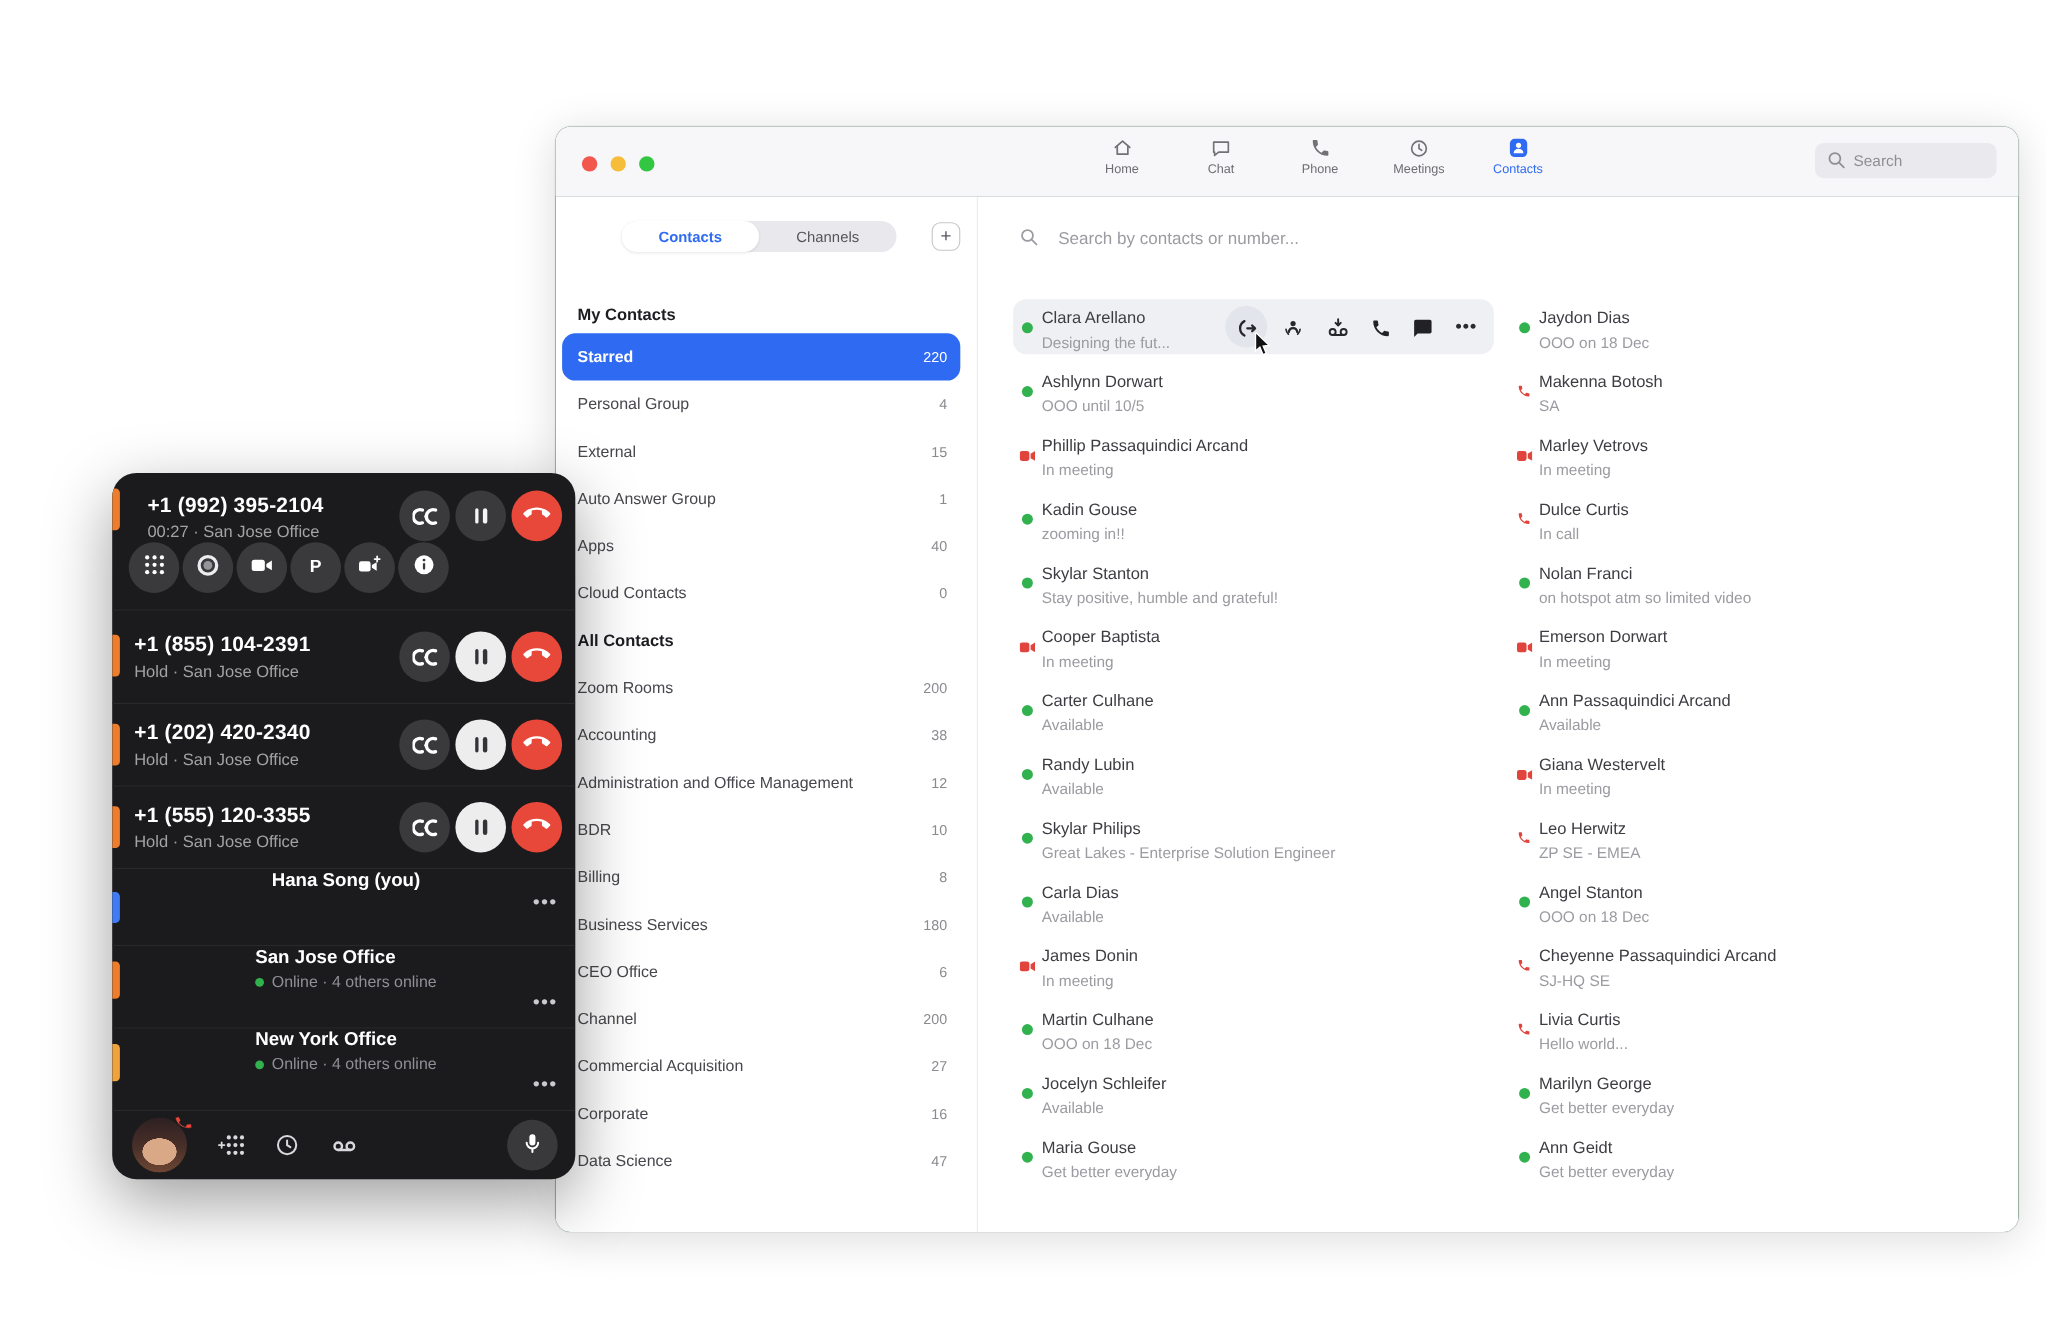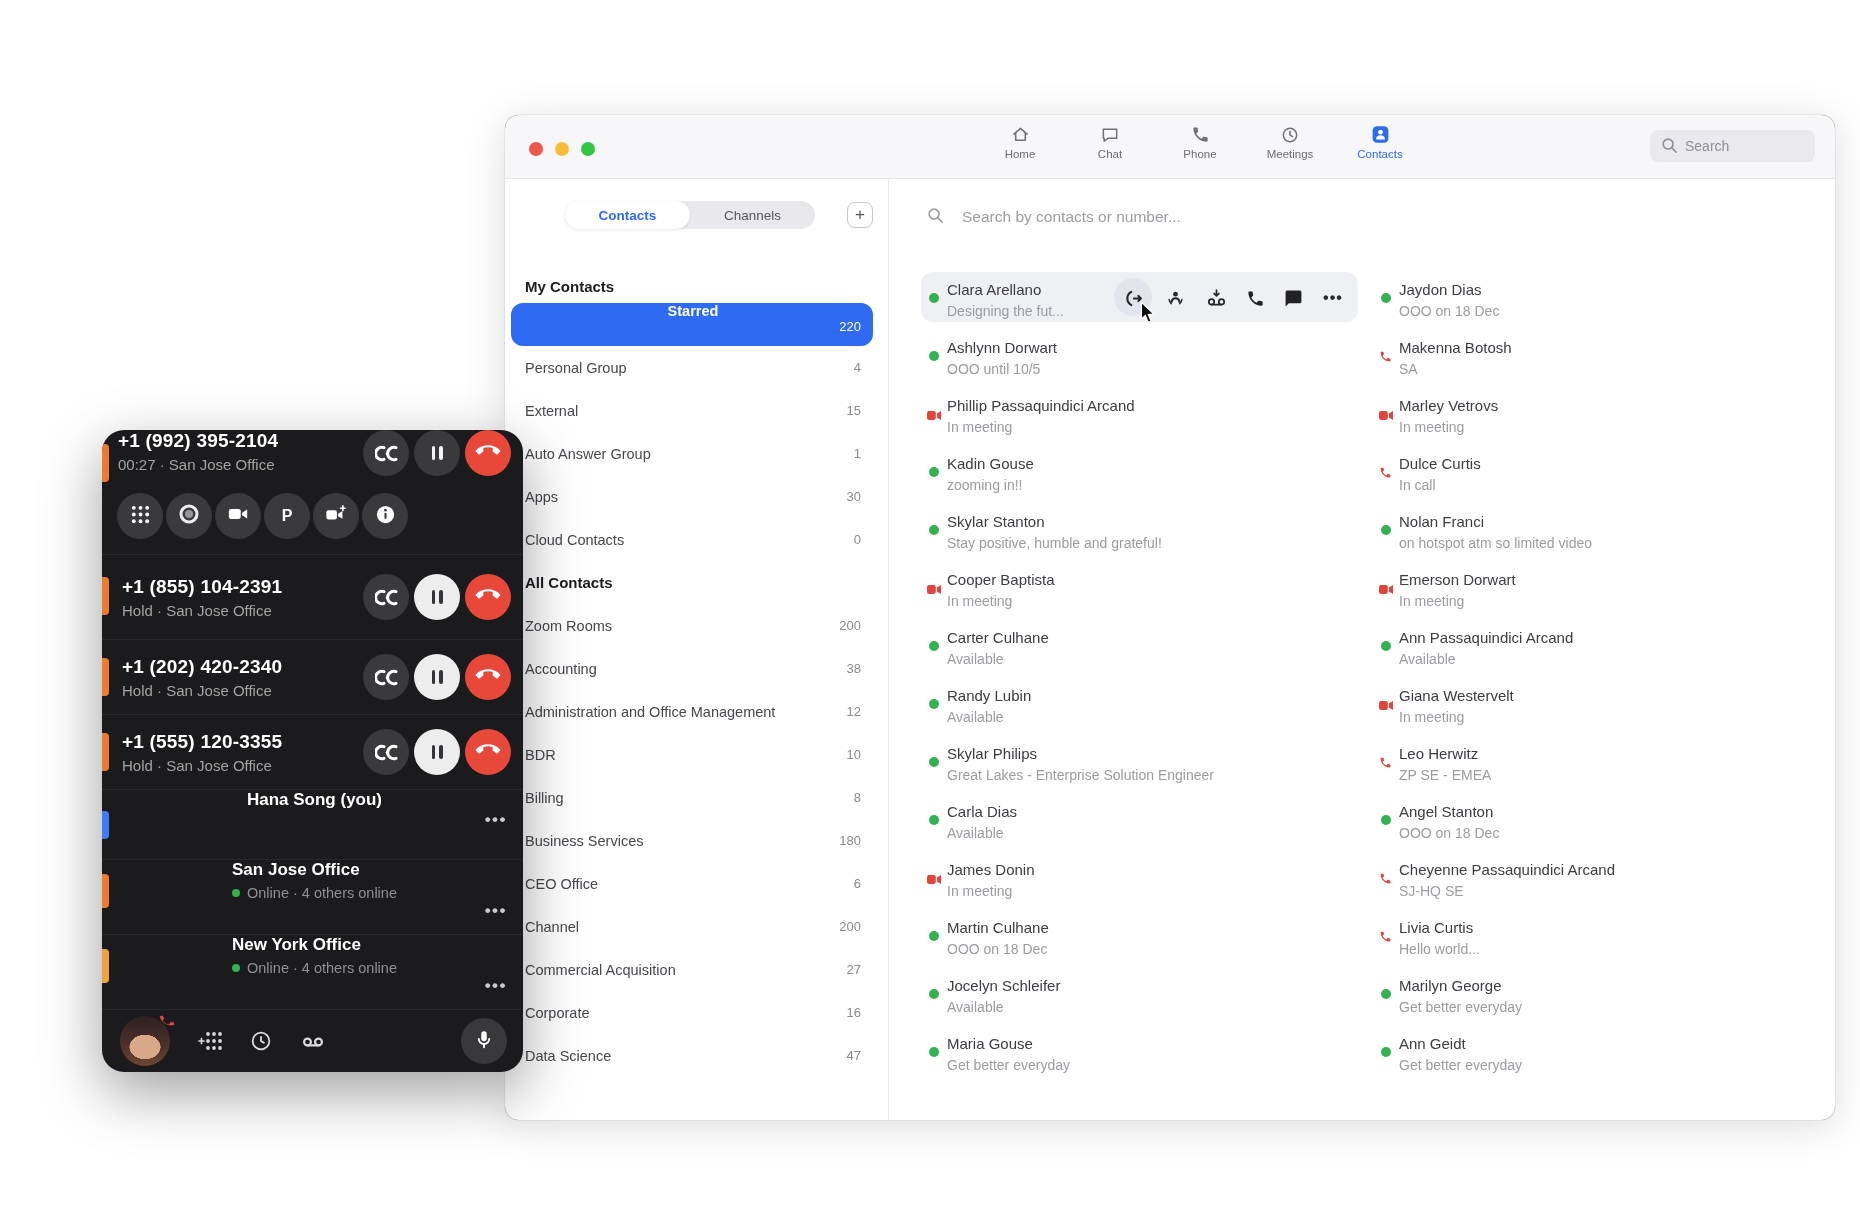--- a/index.html
+++ b/index.html
@@ -24,21 +24,21 @@
   .seg-btn{flex:1;display:flex;align-items:center;justify-content:center;font-size:13.5px;color:#55555c;border-radius:15px;}
   .seg-btn.active{background:#fff;color:#2e6bf2;font-weight:bold;box-shadow:0 1px 3px rgba(0,0,0,.10);}
   .add-btn{position:absolute;right:15px;top:23px;width:26px;height:26px;border:1.5px solid #c6c6cc;border-radius:8px;
            color:#55555c;font-size:17px;line-height:23px;text-align:center;box-sizing:border-box;}
   .side-scroll{position:absolute;top:90px;left:0;right:0;bottom:0;padding:0 15px 0 6px;}
   .side-header{font-size:15px;font-weight:bold;color:#1c1c21;padding-left:14px;height:34px;display:flex;align-items:center;}
   .side-header.inline{height:43px;}
   .side-list{list-style:none;margin:0;padding:0;}
   .side-item{height:43px;display:flex;align-items:center;padding:0 12px 0 14px;font-size:14.5px;color:#47474d;border-radius:12px;}
   .side-item .cnt{margin-left:auto;font-size:13px;color:#8a8a90;}
-  .side-item.selected{background:#2e6bf2;color:#fff;font-weight:bold;flex-direction:column;}
+  .side-item.selected{background:#2e6bf2;color:#fff;font-weight:bold;}
   .side-item.selected .cnt{color:#fff;font-weight:normal;}
   
   .content{flex:1;position:relative;background:#fff;}
   .csearch{position:absolute;left:37px;top:27px;display:flex;align-items:center;gap:16px;color:#9b9ba1;}
   .csearch input{border:none;outline:none;font-size:15.5px;color:#55555c;width:420px;background:transparent;font-family:inherit;}
   .csearch input::placeholder{color:#9b9ba1;}
   .clist{position:absolute;top:97px;width:443px;}
   .clist.left{left:32px;}
   .clist.right{left:484px;}
   .crow{position:relative;height:58px;box-sizing:border-box;padding:4px 0 0 26px;}
@@ -50,21 +50,21 @@
   .hover-pill{position:absolute;left:0;top:-4px;width:437px;height:50px;background:#eef0f4;border-radius:12px;z-index:1;}
   .act-hl{position:absolute;width:38px;height:38px;border-radius:50%;background:#e2e5eb;top:2px;z-index:1;}
   .act-ic{position:absolute;top:11px;width:22px;height:22px;z-index:2;display:flex;align-items:center;justify-content:center;}
   .more-dots{color:#2a2a2f;font-size:16px;font-weight:bold;letter-spacing:1px;}
   .cursor{position:absolute;z-index:5;}
   
   .panel{position:absolute;left:102px;top:430px;width:421px;height:642px;background:#1b1b1d;border-radius:22px;
          box-shadow:0 20px 60px rgba(0,0,0,.38);z-index:50;color:#fff;overflow:hidden;display:flex;flex-direction:column;}
   .prow{position:relative;border-bottom:1px solid #29292c;box-sizing:border-box;}
   .bar{position:absolute;left:0;width:7px;border-radius:0 4px 4px 0;}
-  .call-top{display:flex;align-items:flex-start;padding:0 12px 0 16px;height:62px;}
+  .call-top{display:flex;align-items:flex-end;padding:0 12px 0 32px;height:62px;}
   .call-mid{display:flex;align-items:center;padding:0 12px 0 20px;height:100%;}
   .cnum{font-size:19px;font-weight:bold;letter-spacing:.2px;}
   .cdetail{font-size:15px;color:#a3a3a3;margin-top:4px;}
   .cbtns{margin-left:auto;display:flex;gap:5px;align-items:center;}
   .cbtn{width:46px;height:46px;border-radius:50%;background:#3a3a3d;display:flex;align-items:center;justify-content:center;flex:none;}
   .cbtn.white{background:#ededee;}
   .cbtn.red{background:#e8483a;}
   .pausebars{display:flex;gap:4px;}
   .pausebars i{display:block;width:3.5px;height:14px;background:#f4f4f6;border-radius:2px;}
   .cbtn.white .pausebars i{background:#333338;}
@@ -167,21 +167,21 @@
             <li class="side-item">
               <span>External</span>
                   <span class="cnt">15</span>
             </li>
             <li class="side-item">
               <span>Auto Answer Group</span>
                   <span class="cnt">1</span>
             </li>
             <li class="side-item">
               <span>Apps</span>
-                  <span class="cnt">30</span>
+                  <span class="cnt">40</span>
             </li>
             <li class="side-item">
               <span>Cloud Contacts</span>
                   <span class="cnt">0</span>
             </li>
           </ul>
         <div class="side-header inline">All Contacts</div>
         <ul class="side-list" id="dirs">
             <li class="side-item">
               <span>Zoom Rooms</span>

